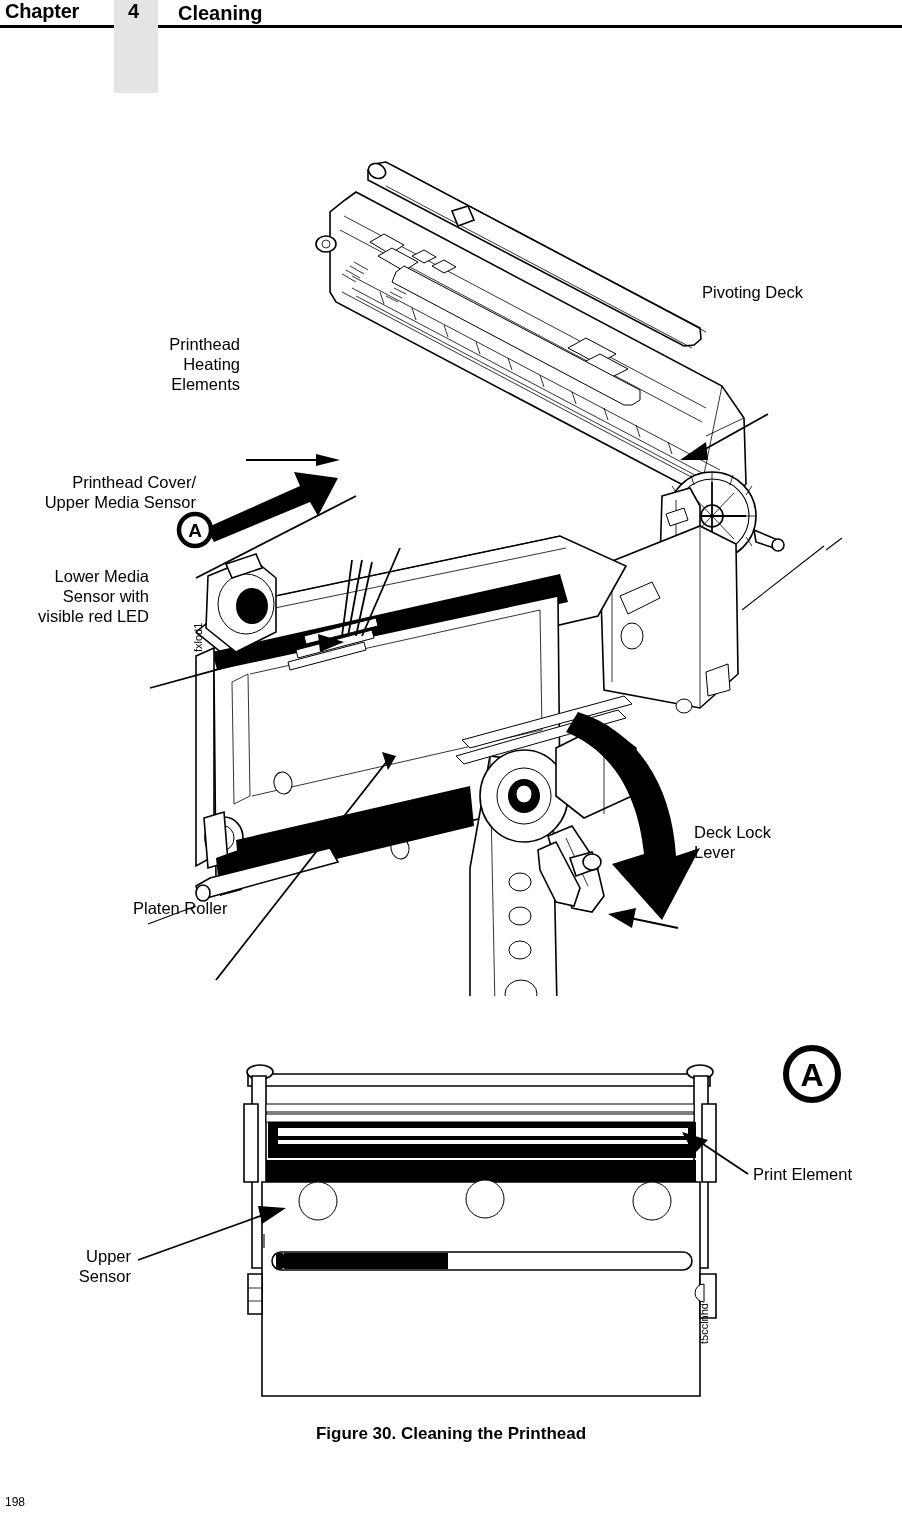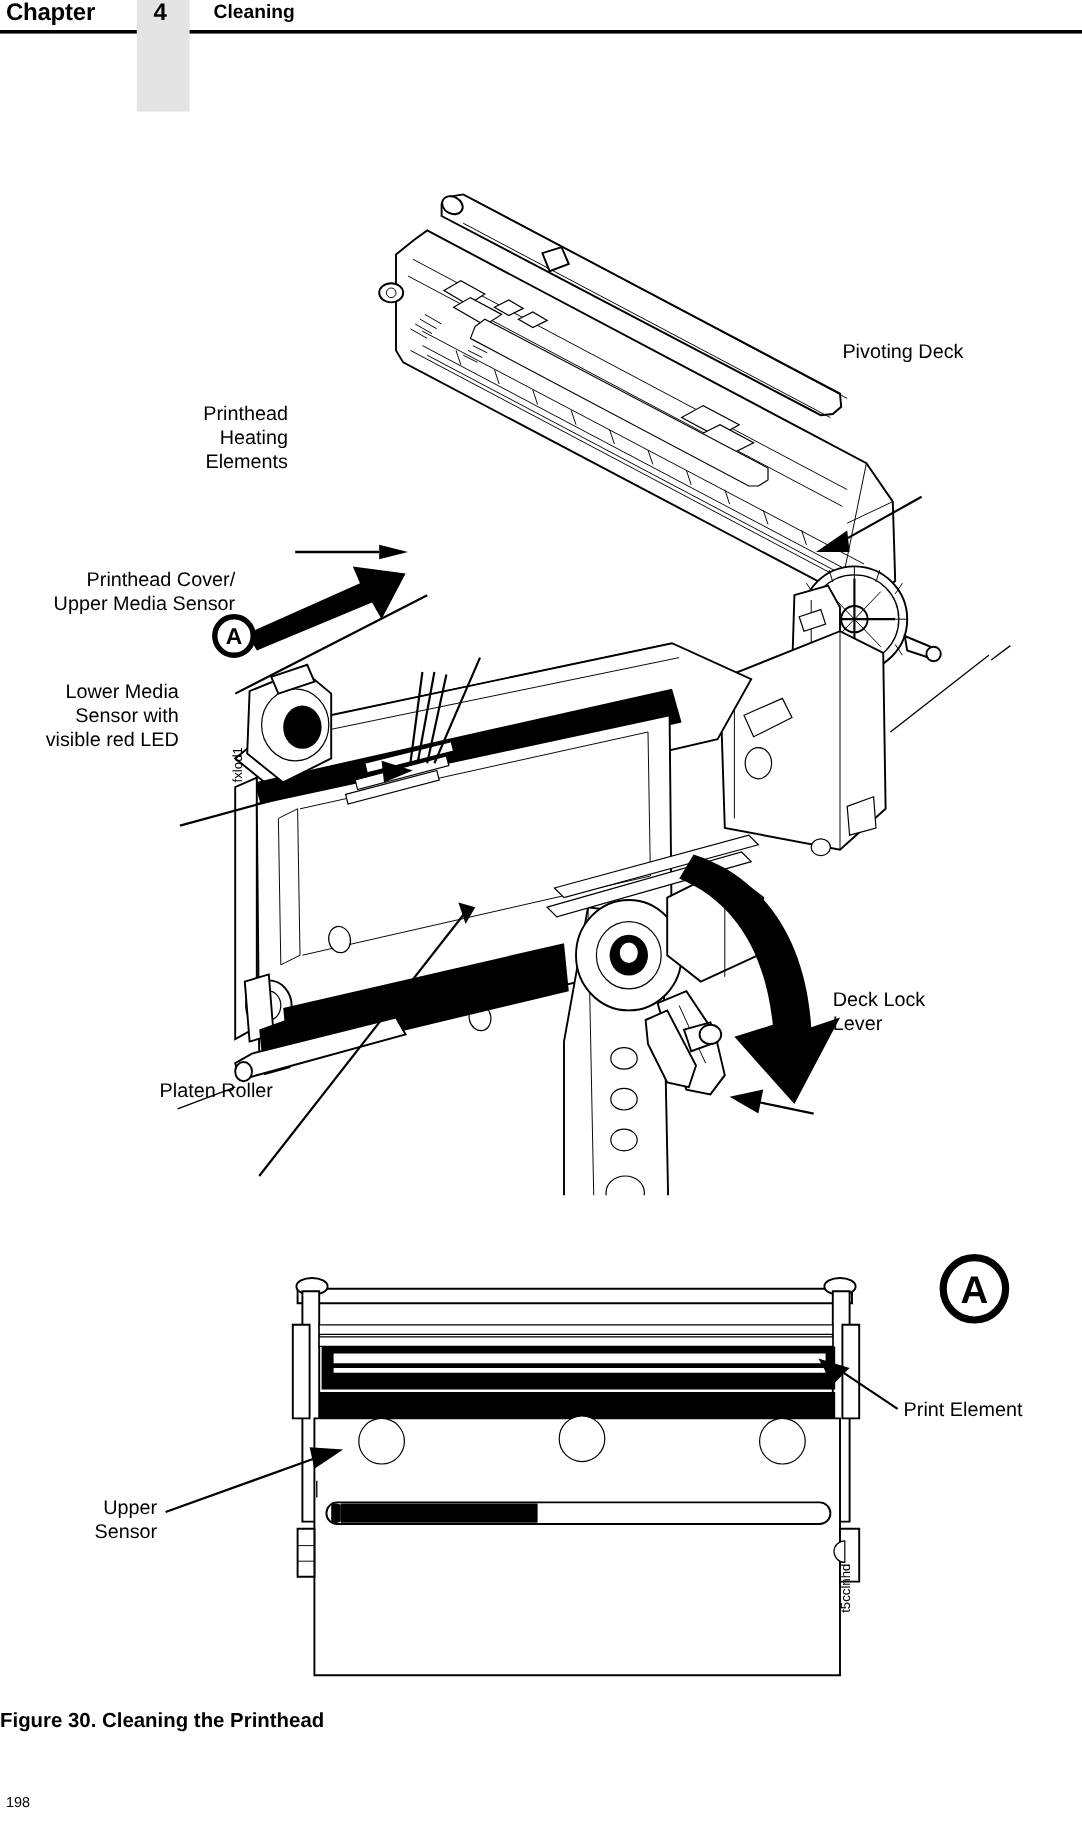--- a/index.html
+++ b/index.html
@@ -38,21 +38,21 @@
   }
   .hdr-chapter-num {
     position: absolute;
     left: 128px; top: 0px;
     font-size: 20px;
     font-weight: bold;
   }
   .hdr-title {
     position: absolute;
     left: 178px; top: 2px;
-    font-size: 16px;
+    font-size: 20px;
     font-weight: bold;
   }
   .hdr-rule-left {
     position: absolute;
     left: 0; top: 25px;
     width: 114px; height: 3px;
     background: #000;
   }
   .hdr-rule-right {
     position: absolute;
@@ -101,20 +101,21 @@
   .fill-w { fill: #ffffff; stroke: #000; stroke-width: 1.6; }
   .fill-w-thin { fill: #ffffff; stroke: #000; stroke-width: 1.0; }
   .fill-k { fill: #000000; stroke: none; }
   .leader { stroke: #000; stroke-width: 2.0; fill: none; }
 
   
   #figure-caption {
     position: absolute;
     left: 0; top: 1424px;
     width: 902px;
+    text-align: center;
     font-size: 17px;
     font-weight: bold;
   }
 
   
   #page-footer {
     position: absolute;
     left: 0; top: 1495px;
     width: 902px;
     height: 33px;

